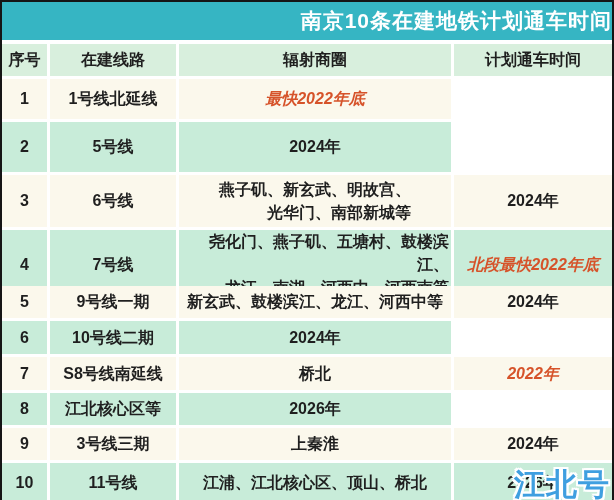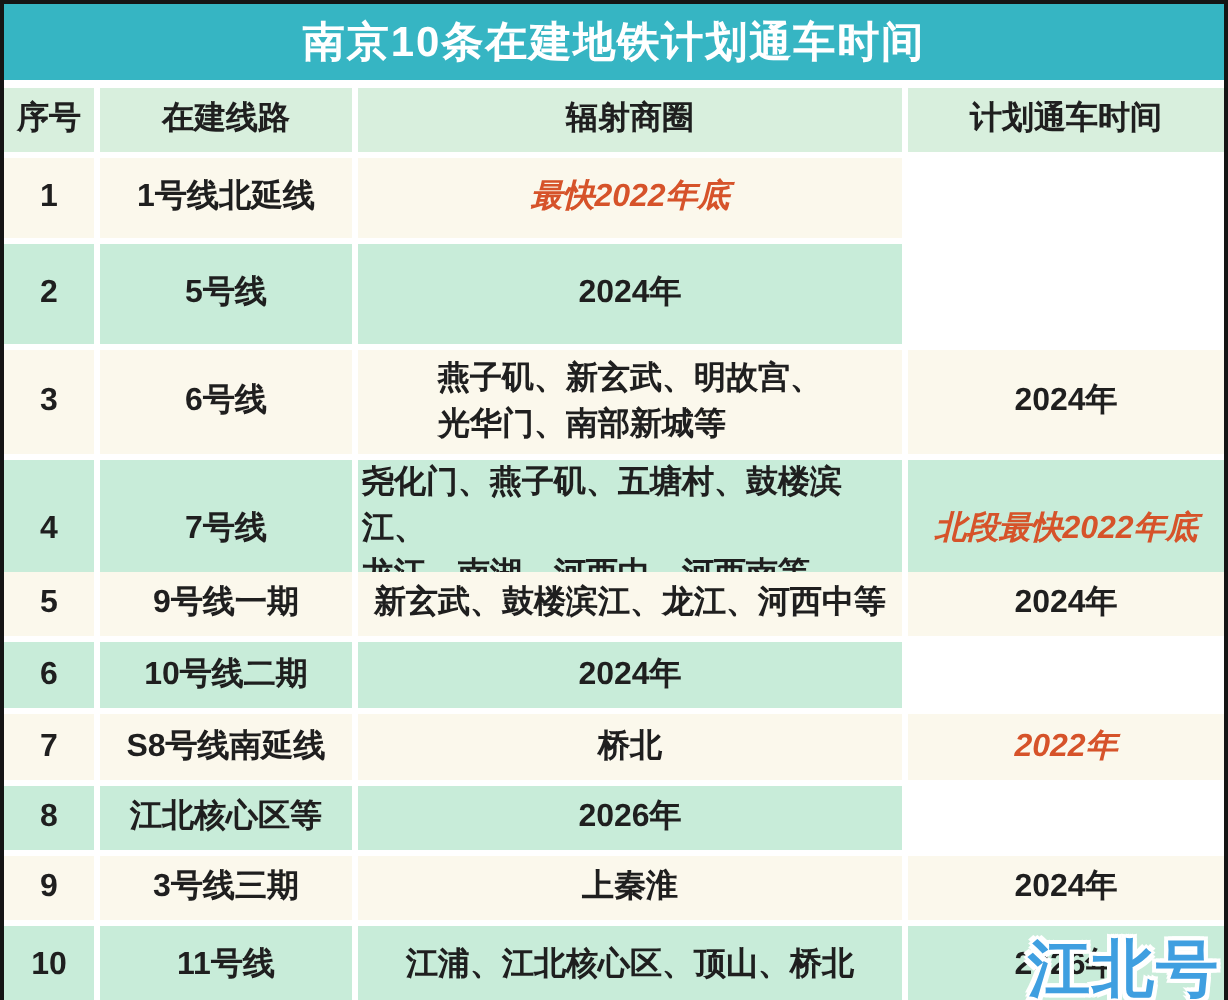--- a/index.html
+++ b/index.html
@@ -16,41 +16,41 @@
     overflow: hidden;
     font-family: "Liberation Sans", "DejaVu Sans", sans-serif;
   }
 
   .title-bar {
     height: 38px;
     margin-bottom: 4px;
     background: var(--teal, #36b5c3);
     display: flex;
     align-items: center;
-    justify-content: center;
+    justify-content: flex-end;
   }
   .title-bar .title-text {
     color: #ffffff;
     font-size: 21px;
     font-weight: 700;
     letter-spacing: 1px;
   }
 
   .row {
     display: grid;
     grid-template-columns: 45px 126px 272px 158px;
     column-gap: 3px;
     margin-bottom: 3px;
   }
 
   .cell {
     display: flex;
     align-items: center;
     justify-content: center;
-    text-align: left;
+    text-align: right;
     font-weight: 700;
     font-size: 16px;
     color: var(--text_dark, #1f1f1f);
     white-space: pre-line;
     line-height: 1.45;
     padding: 0 2px;
   }
 
   .header-row .cell { background: var(--header_green, #d8efdd); }
   .row.odd  .cell   { background: var(--row_cream, #fbf8ec); }

